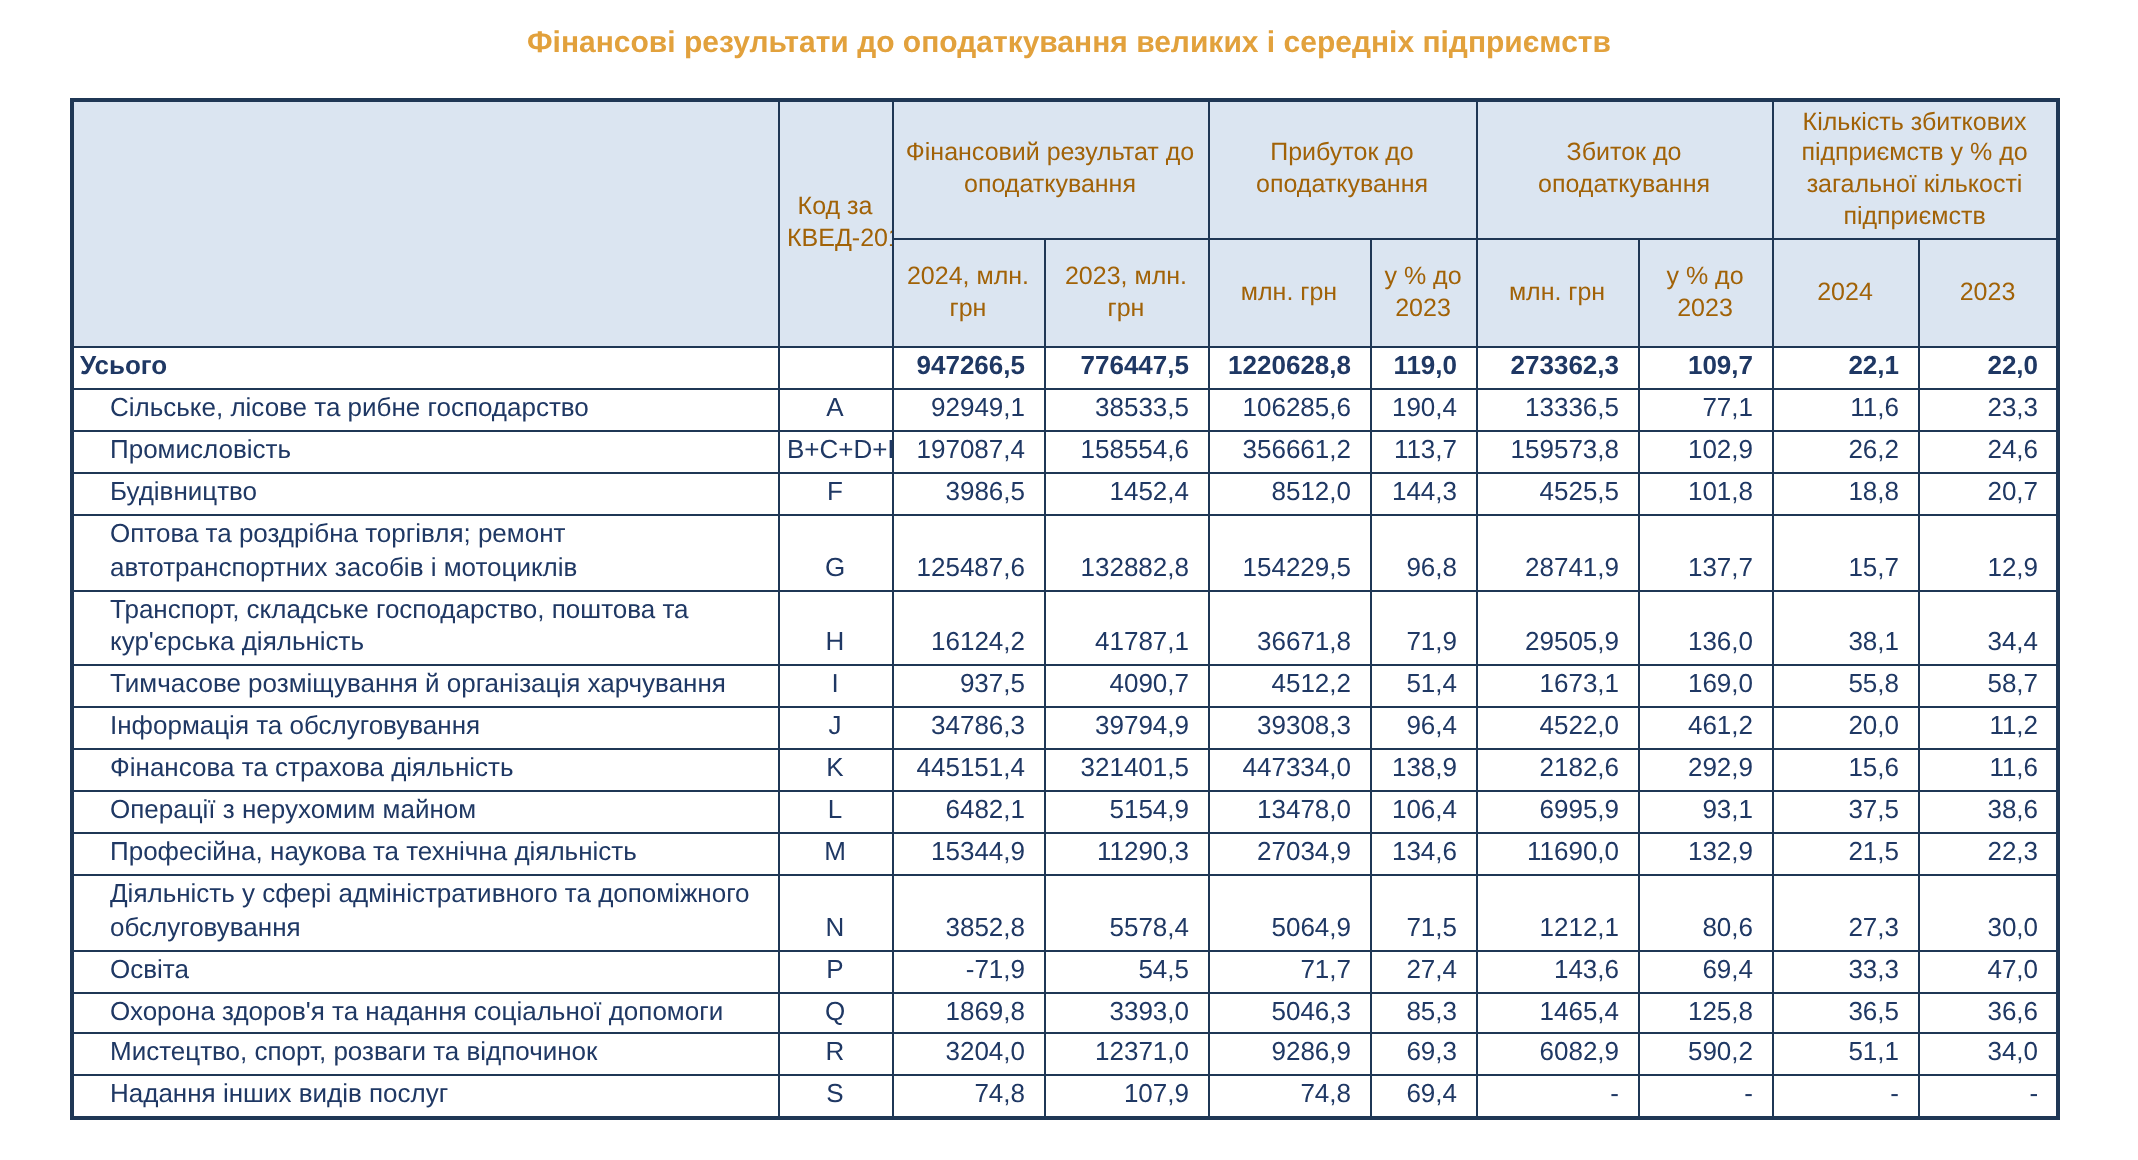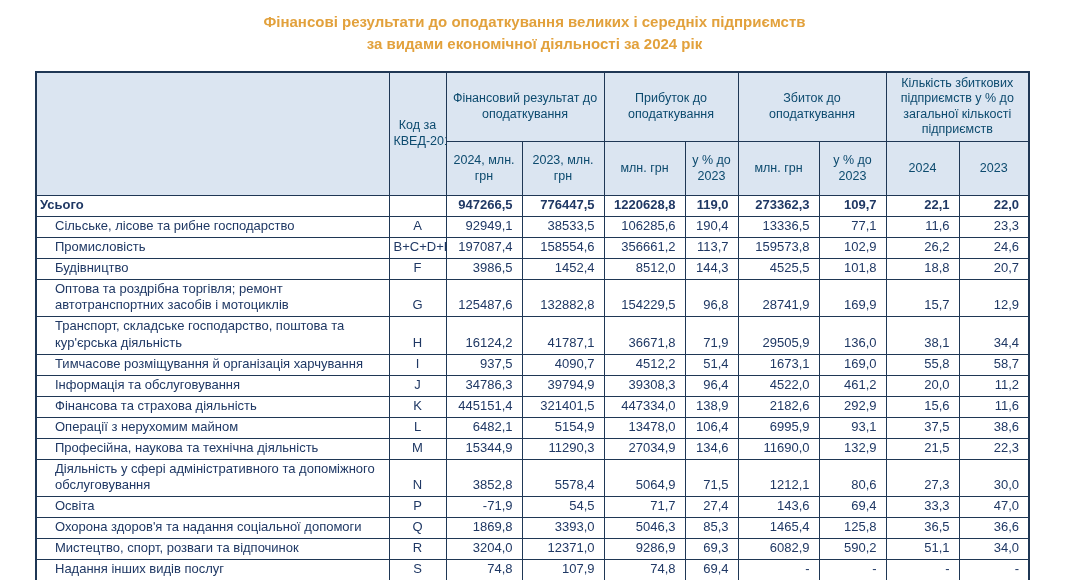--- a/index.html
+++ b/index.html
@@ -38,21 +38,21 @@
   col.c-fr2023   { width: 82px; }
   col.c-pmln     { width: 81px; }
   col.c-ppct     { width: 53px; }
   col.c-lmln     { width: 81px; }
   col.c-lpct     { width: 67px; }
   col.c-n2024    { width: 73px; }
   col.c-n2023    { width: 70px; }
 
   thead th {
     background: #DBE5F1;
-    color: #0c4a6e;
+    color: #a16207;
     font-weight: normal;
     font-size: 12.5px;
     line-height: 1.25;
     text-align: center;
     vertical-align: middle;
     padding: 3px 4px;
   }
   thead tr.group-row th { height: 66px; }
   thead tr.sub-row th   { height: 54px; }
 
@@ -71,21 +71,20 @@
   td.cell-num  { text-align: right; padding-right: 9px; }
   tr.total-row td { font-weight: bold; }
 </style>
 </head>
 <body>
 
 <div class="page">
 
   <div class="title-block">
     <div>Фінансові результати до оподаткування великих і середніх підприємств</div>
-    <div>за видами економічної діяльності за 2024 рік</div>
   </div>
 
   <table class="fin-table">
     <colgroup>
       <col class="c-activity">
         <col class="c-kved">
       <col class="c-fr2024">
         <col class="c-fr2023">
       <col class="c-pmln">
         <col class="c-ppct">
@@ -164,21 +163,21 @@
           <td class="cell-num">20,7</td>
         </tr>
         <tr>
           <td class="cell-activity indent">Оптова та роздрібна торгівля; ремонт автотранспортних засобів і мотоциклів</td>
           <td class="cell-kved">G</td>
           <td class="cell-num">125487,6</td>
           <td class="cell-num">132882,8</td>
           <td class="cell-num">154229,5</td>
           <td class="cell-num">96,8</td>
           <td class="cell-num">28741,9</td>
-          <td class="cell-num">169,9</td>
+          <td class="cell-num">137,7</td>
           <td class="cell-num">15,7</td>
           <td class="cell-num">12,9</td>
         </tr>
         <tr>
           <td class="cell-activity indent">Транспорт, складське господарство, поштова та кур'єрська діяльність</td>
           <td class="cell-kved">H</td>
           <td class="cell-num">16124,2</td>
           <td class="cell-num">41787,1</td>
           <td class="cell-num">36671,8</td>
           <td class="cell-num">71,9</td>

